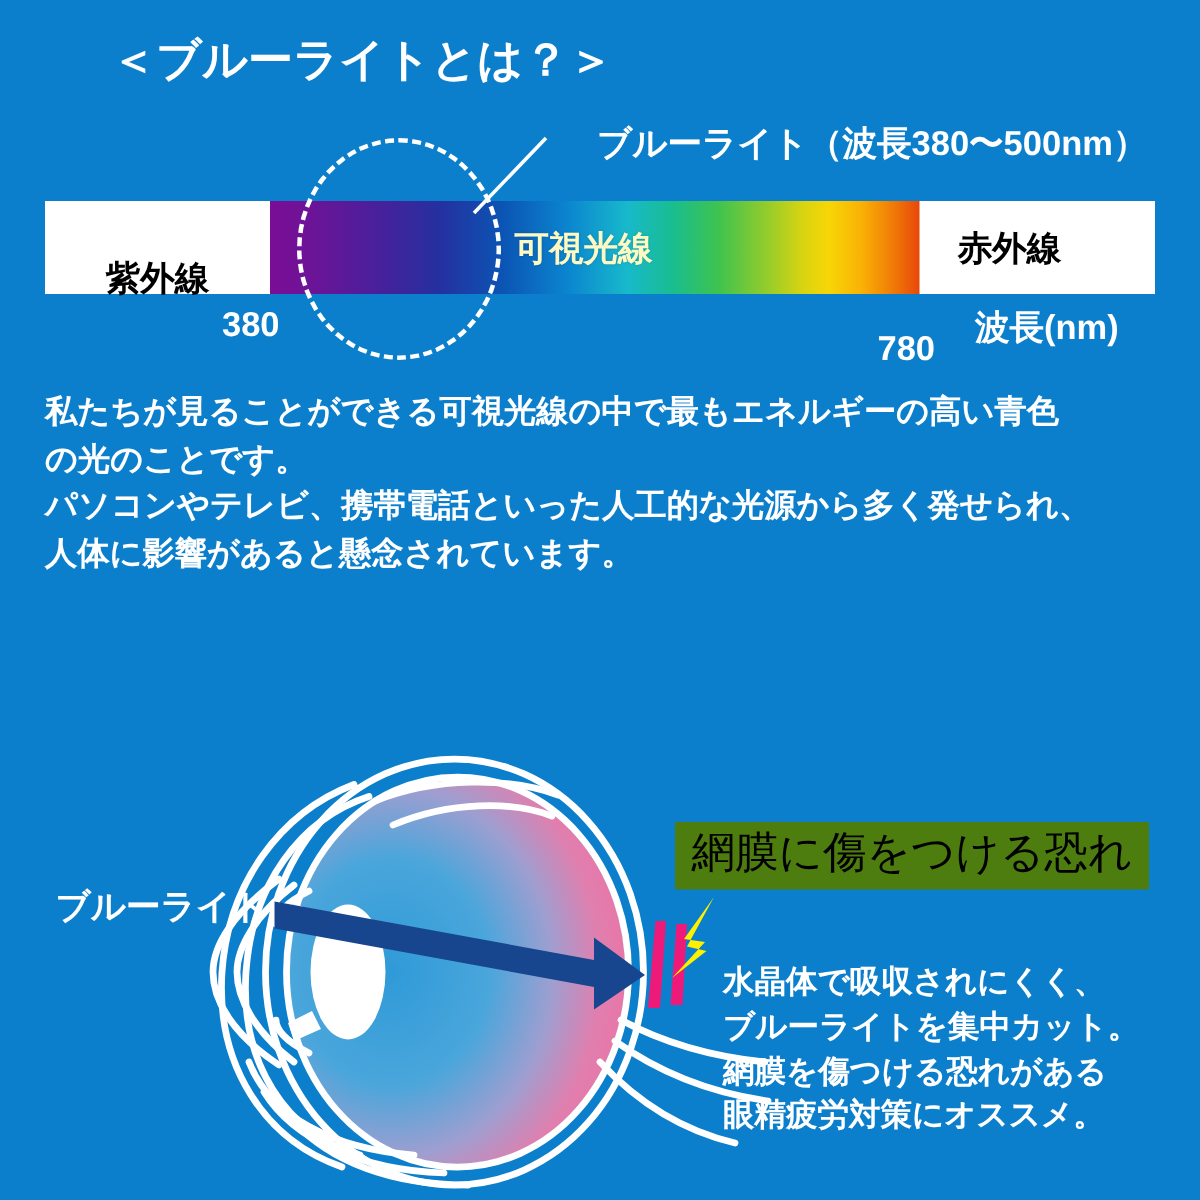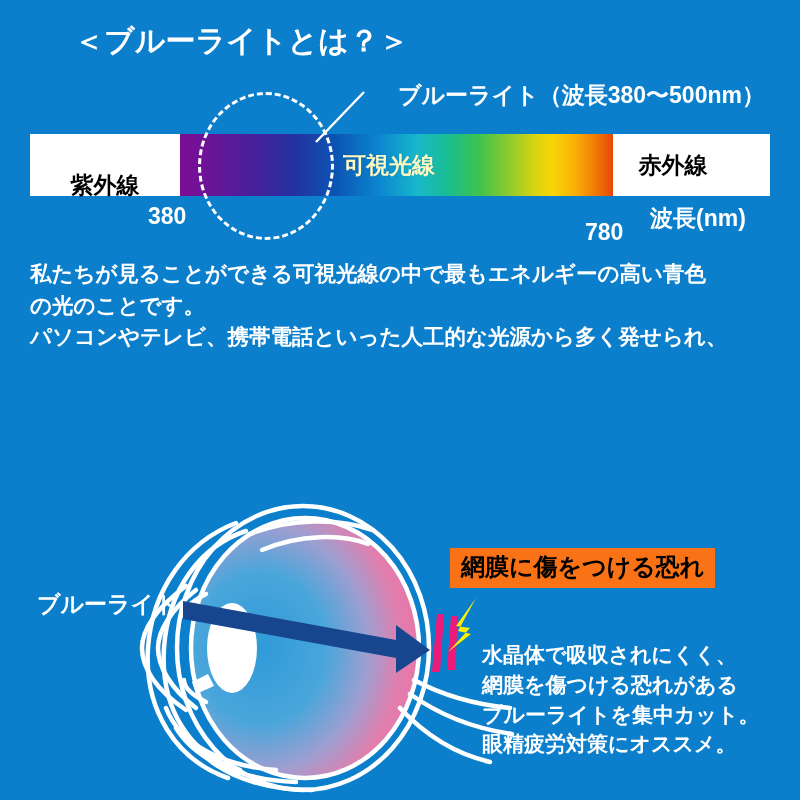--- a/index.html
+++ b/index.html
@@ -100,23 +100,23 @@
 
   
   .bluelight-label{
     position:absolute;left:37px;top:589px;
     color:#ffffff;font-size:23px;font-weight:bold;white-space:nowrap;
   }
 
   
   .callout{
     position:absolute;left:450px;top:548px;
-    background:#f97316;
+    background:#4d7c0f;
     padding:7px 11px 9px 11px;
-    color:#000000;font-size:24px;font-weight:bold;white-space:nowrap;
+    color:#000000;font-size:29px;font-weight:normal;white-space:nowrap;
     line-height:1;
   }
 
   
   .eye-desc{
     position:absolute;left:482px;top:640px;width:315px;
     color:#ffffff;font-size:21px;font-weight:bold;line-height:1.42;
   }
   .eye-desc div{white-space:nowrap;}
 </style>
@@ -144,20 +144,21 @@
   <div class="caption-blue">ブルーライト（波長380〜500nm）</div>
 
   <div class="axis-num" id="axis-380">380</div>
   <div class="axis-num" id="axis-780">780</div>
   <div class="axis-num" id="axis-unit">波長(nm)</div>
 
   <div class="body-text">
     <div>私たちが見ることができる可視光線の中で最もエネルギーの高い青色</div>
     <div>の光のことです。</div>
     <div>パソコンやテレビ、携帯電話といった人工的な光源から多く発せられ、</div>
+    <div>人体に影響があると懸念されています。</div>
   </div>
 
 
   <svg class="eye-area" viewBox="0 0 800 302" width="800" height="302">
     <defs>
       <radialGradient id="vitreousGrad" cx="30%" cy="50%" r="78%">
         <stop offset="0%" stop-color="#2f9ad8"></stop>
         <stop offset="38%" stop-color="#4aa6db"></stop>
         <stop offset="62%" stop-color="#9f9ed0"></stop>
         <stop offset="80%" stop-color="#e07fae"></stop>
@@ -224,18 +225,18 @@
       <path d="M 476 100 L 456 128 L 470 130 L 448 154 L 471 136 L 458 133 Z" fill="#fff000"></path>
     </g>
   </svg>
 
   <div class="bluelight-label">ブルーライト</div>
 
   <div class="callout">網膜に傷をつける恐れ</div>
 
   <div class="eye-desc">
     <div>水晶体で吸収されにくく、</div>
+    <div>ブルーライトを集中カット。</div>
     <div>網膜を傷つける恐れがある</div>
-    <div>ブルーライトを集中カット。</div>
     <div>眼精疲労対策にオススメ。</div>
   </div>
 
 </div>
 
 </body></html>

